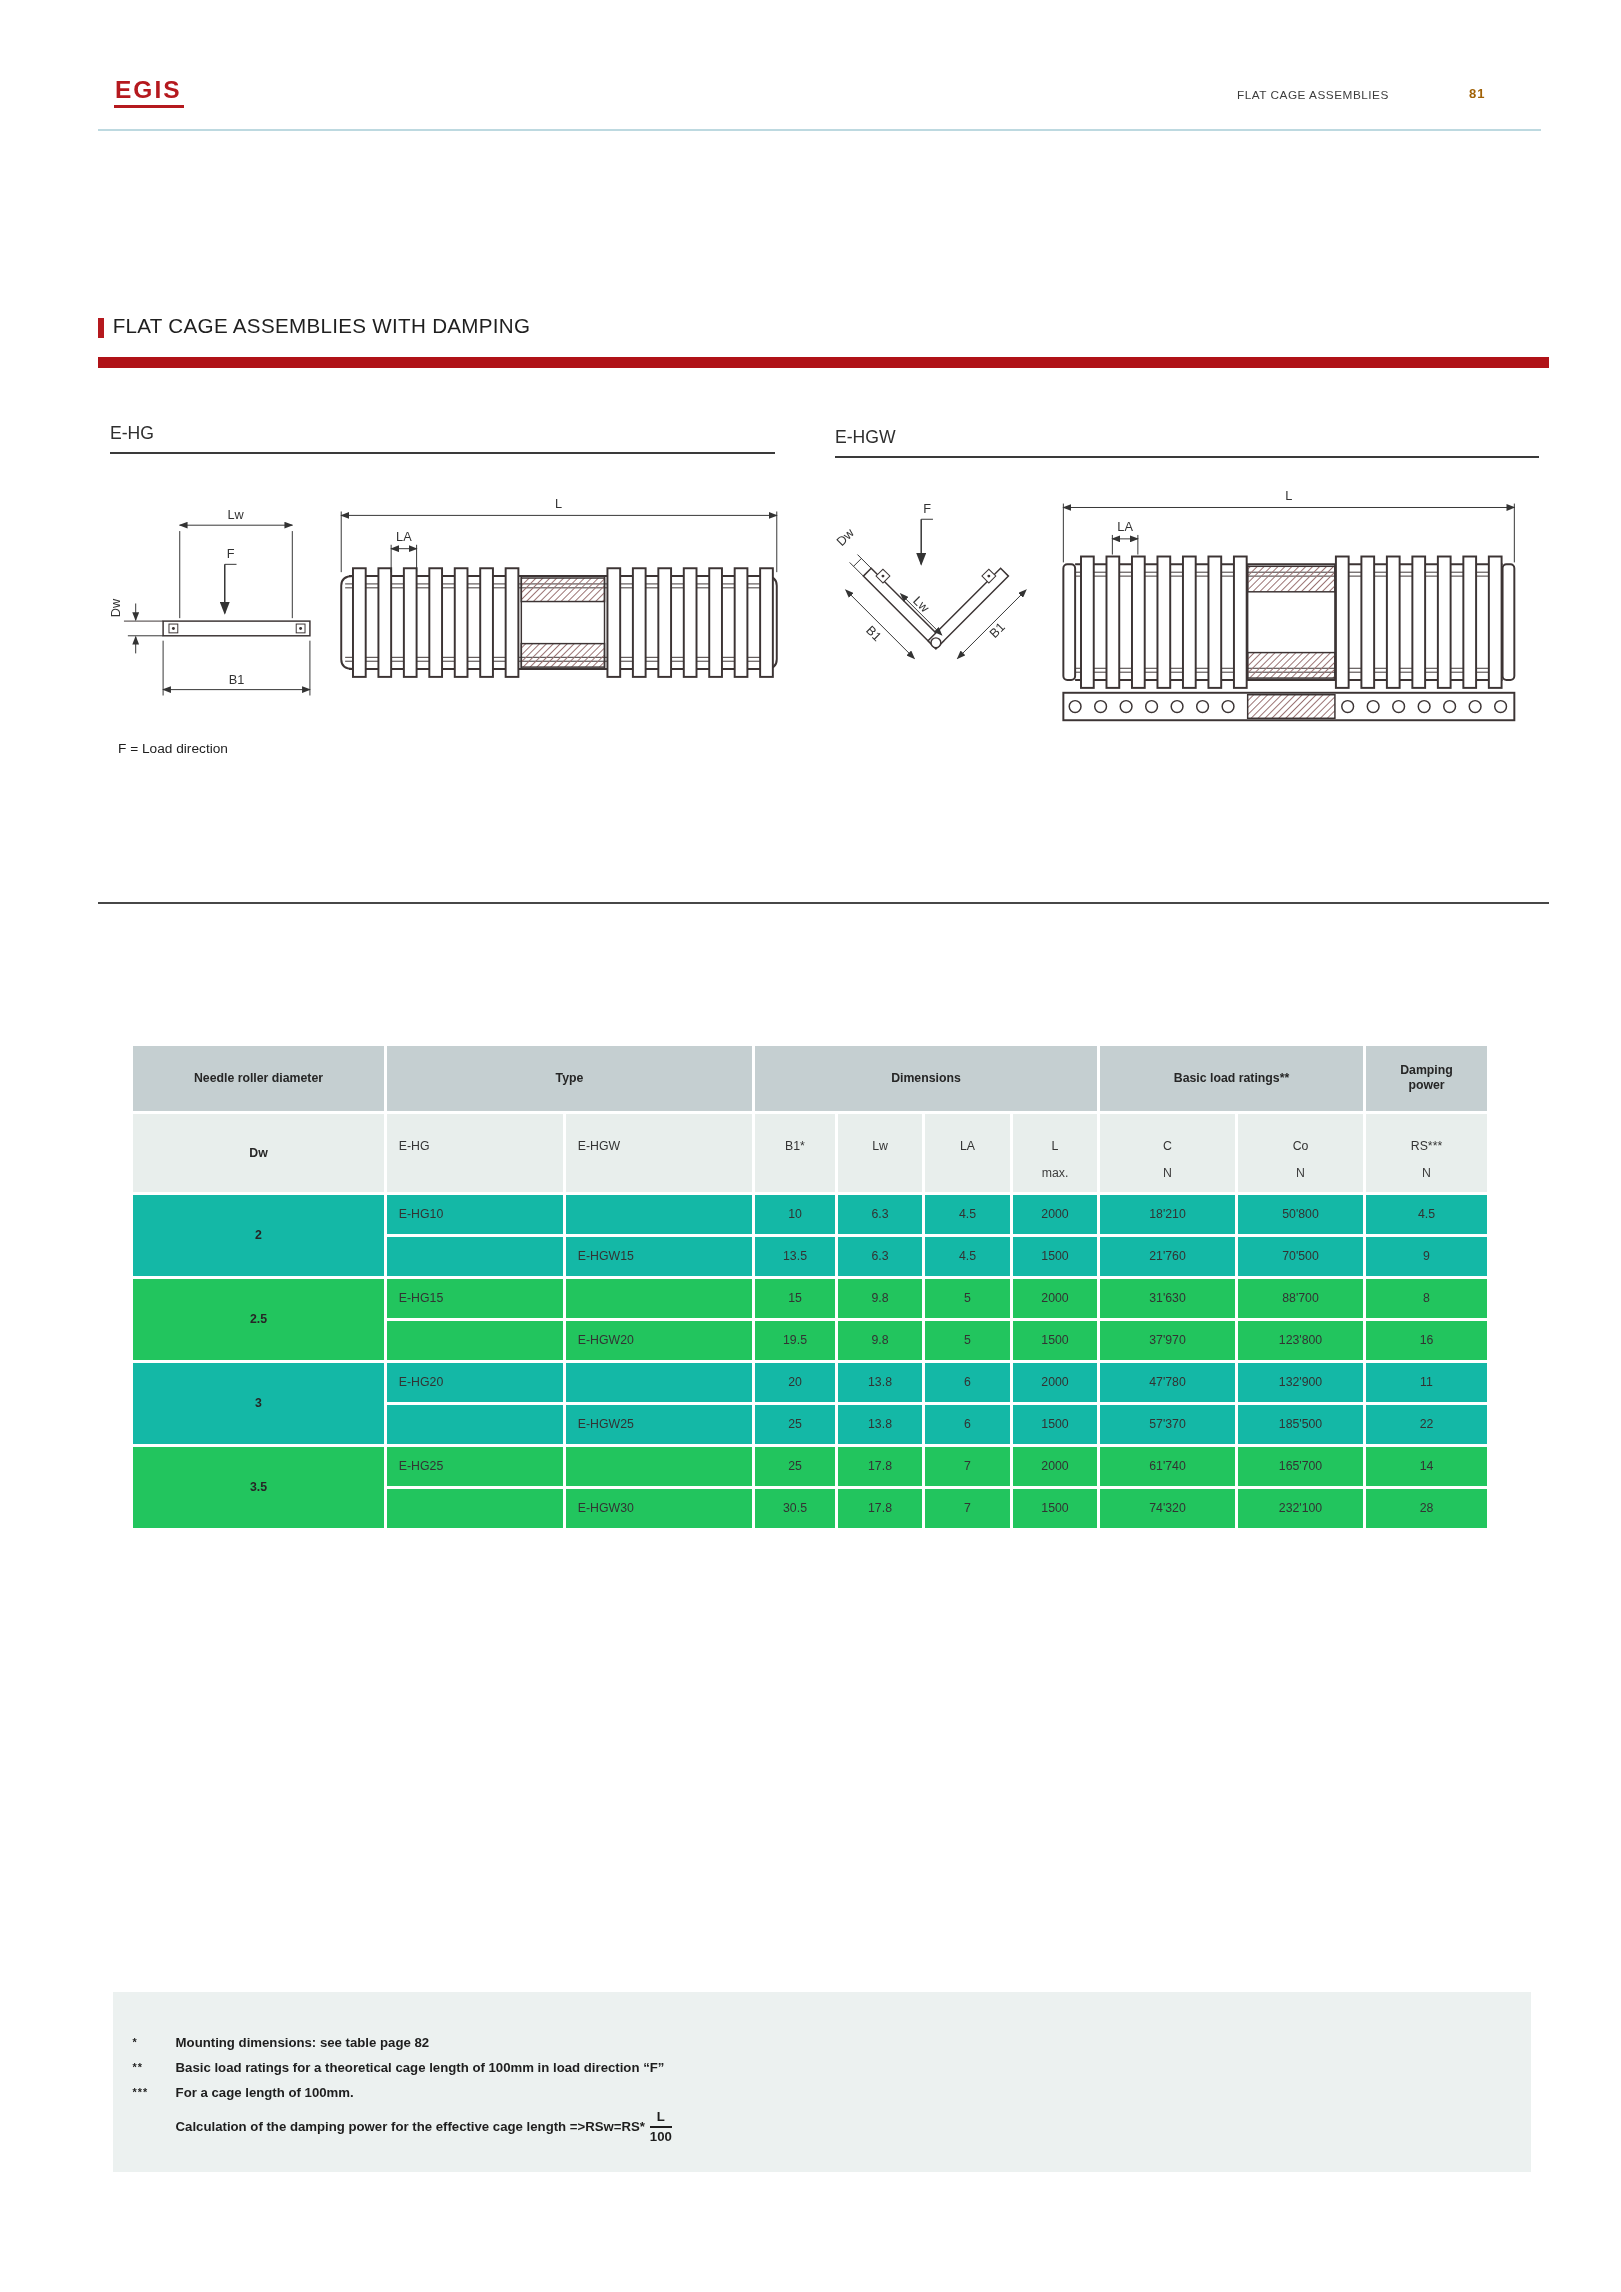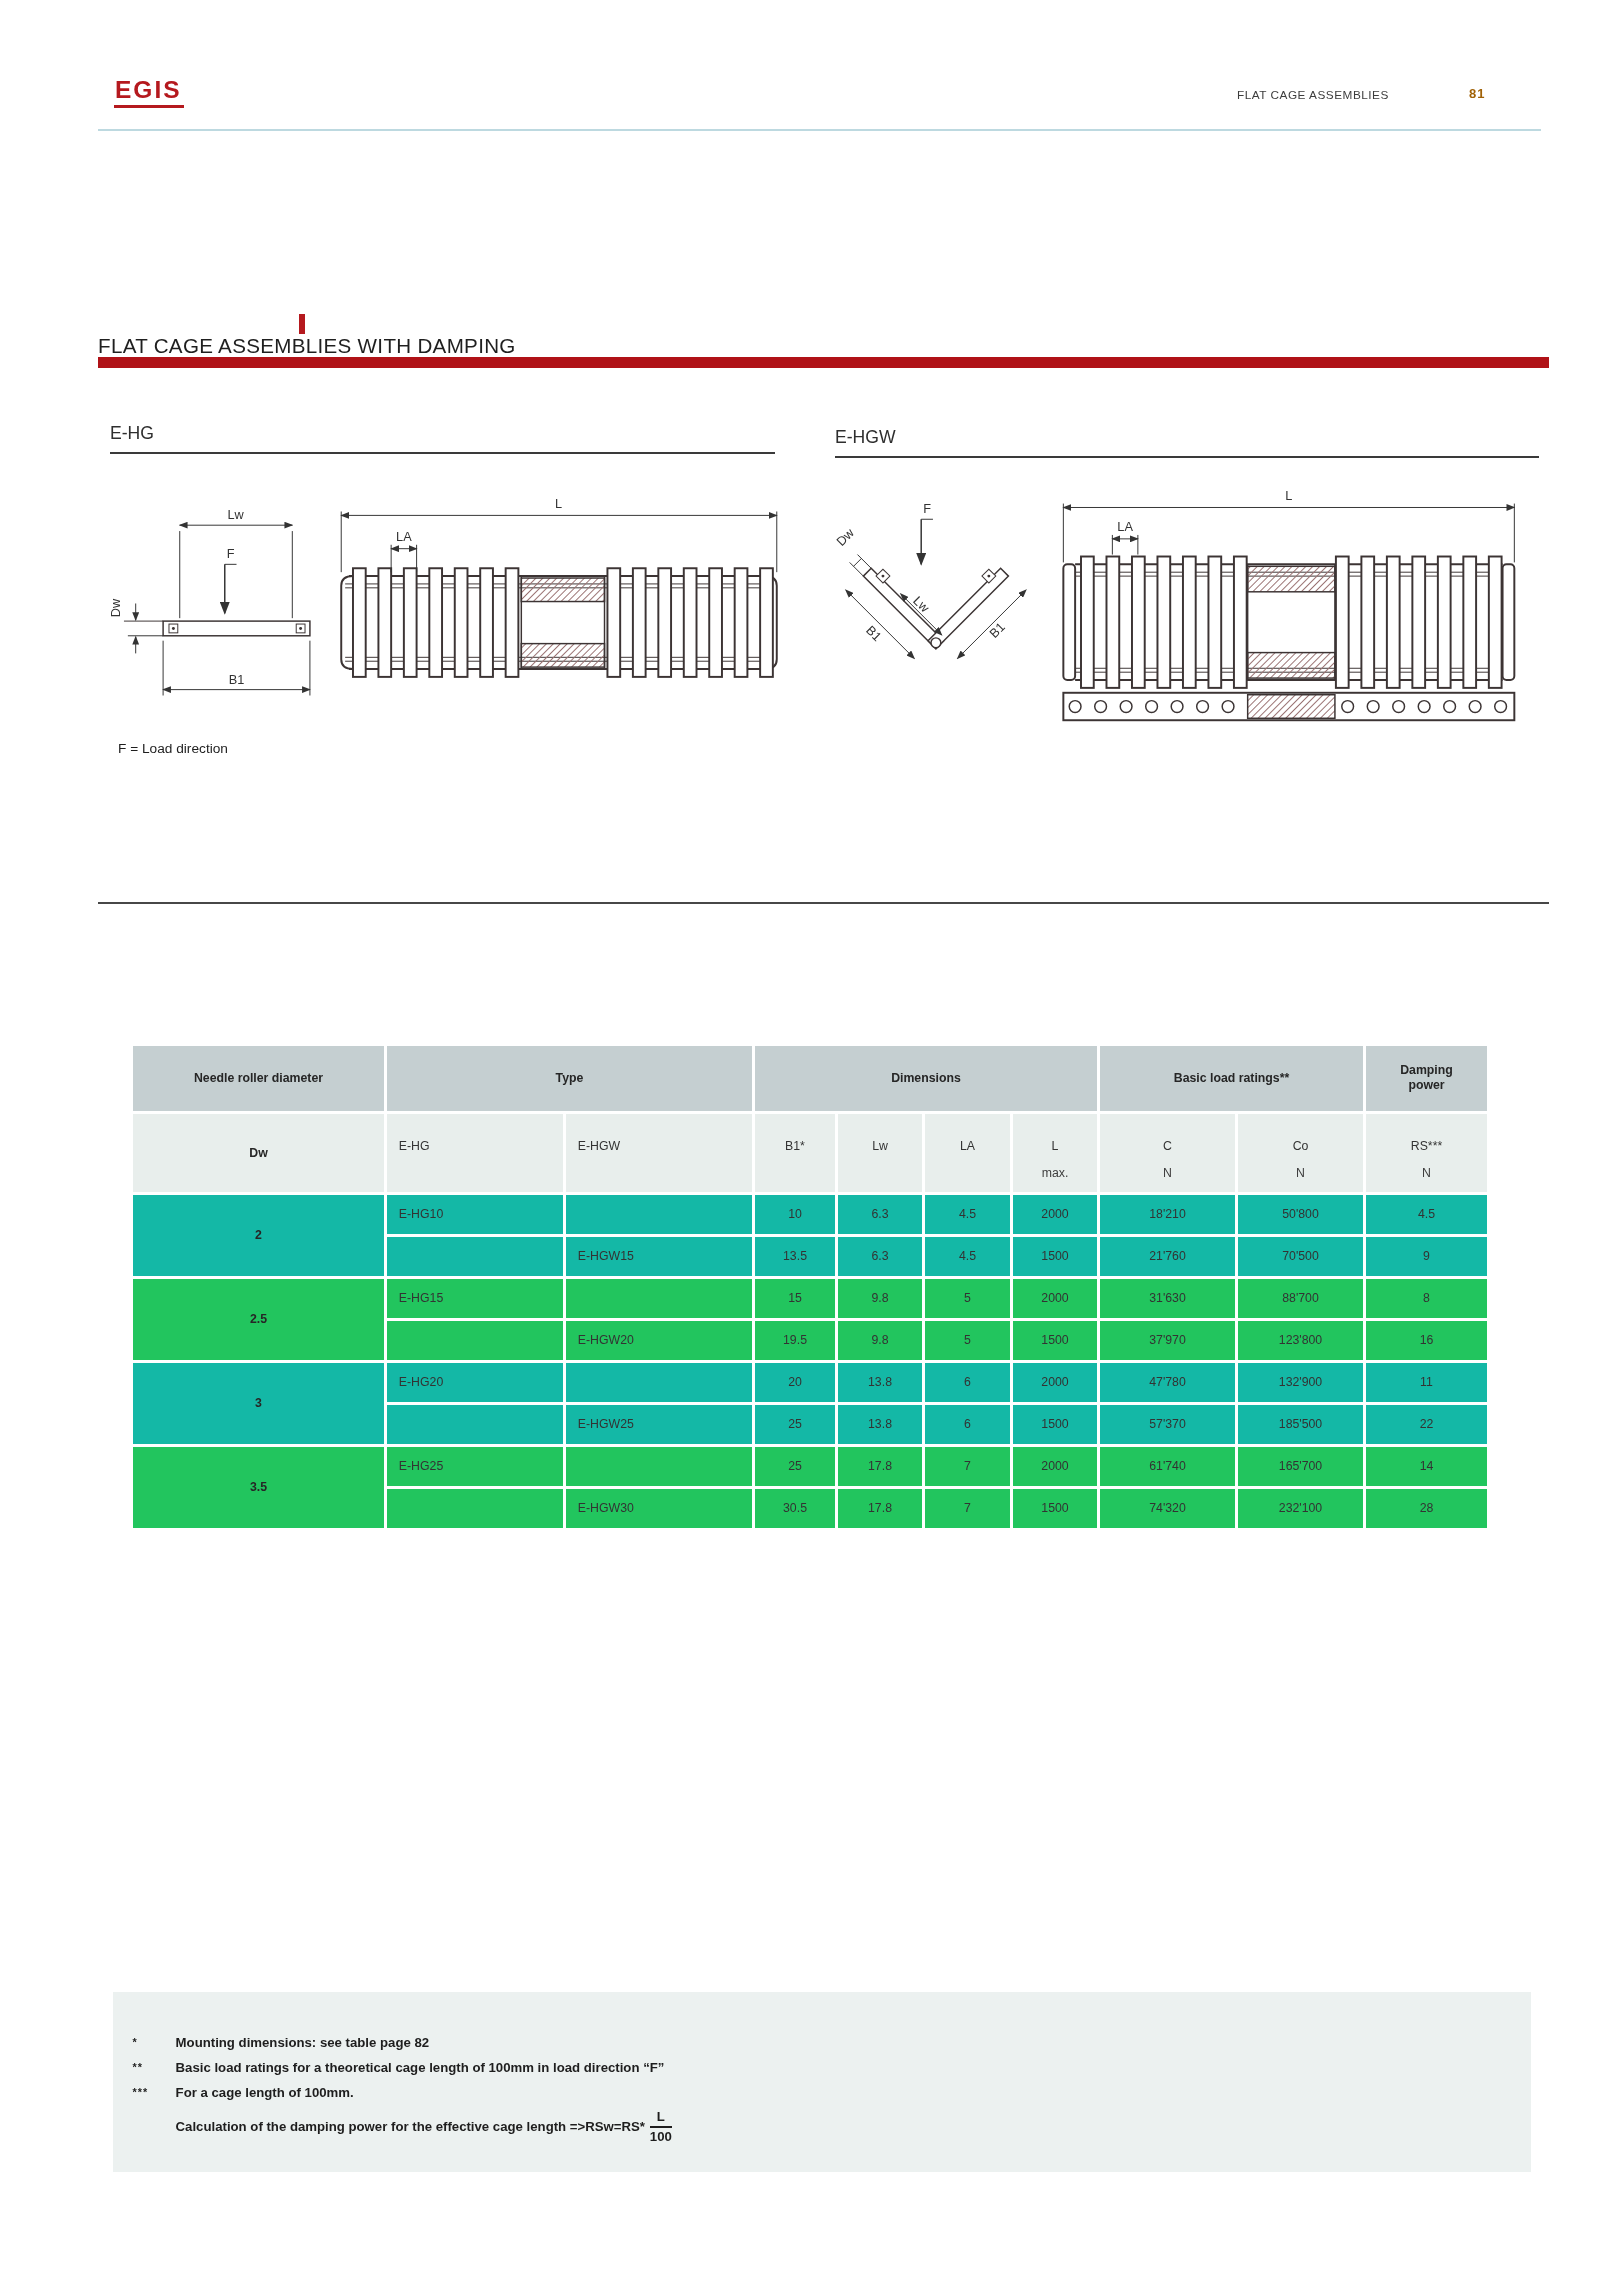--- a/index.html
+++ b/index.html
@@ -10,21 +10,21 @@
   .abs { position:absolute; }
 
   
   .logo { left:114px; top:78px; font-size:24.5px; font-weight:bold; color:#b5191e;
           letter-spacing:2px; line-height:1; border-bottom:3.9px solid #b5191e; padding:0 2.9px 2px 1px; }
   .hsec { top:88px; left:1237px; font-size:11.8px; letter-spacing:0.5px; color:#3d3d3d; }
   .hpage { top:86px; left:1469px; font-size:13px; font-weight:bold; color:#a16207; letter-spacing:1px; }
   .hrule { top:129px; left:98px; width:1443px; height:2px; background:#bdd9e0; }
 
   
-  .title-row { top:314px; left:98px; display:flex; align-items:center;flex-direction:column; }
+  .title-row { top:314px; left:98px; display:flex; align-items:flex-end; }
   .title-marker { width:5.9px; height:19.6px; background:#b5191e; margin-right:8.8px; }
   .title-text { font-size:20.6px; color:#1f1f1f; letter-spacing:0.3px; }
   .redbar { top:357px; left:98px; width:1451px; height:10.8px; background:#b01217; }
 
   
   .seclabel { font-size:17.6px; color:#2e2e2e; }
   .secline { height:2px; background:#3a3a3a; }
 
   .loadnote { top:741px; left:118px; font-size:13.7px; font-weight:normal; color:#1e1e1e; }
   .divider { top:902px; left:98px; width:1451px; height:2px; background:#474747; }

